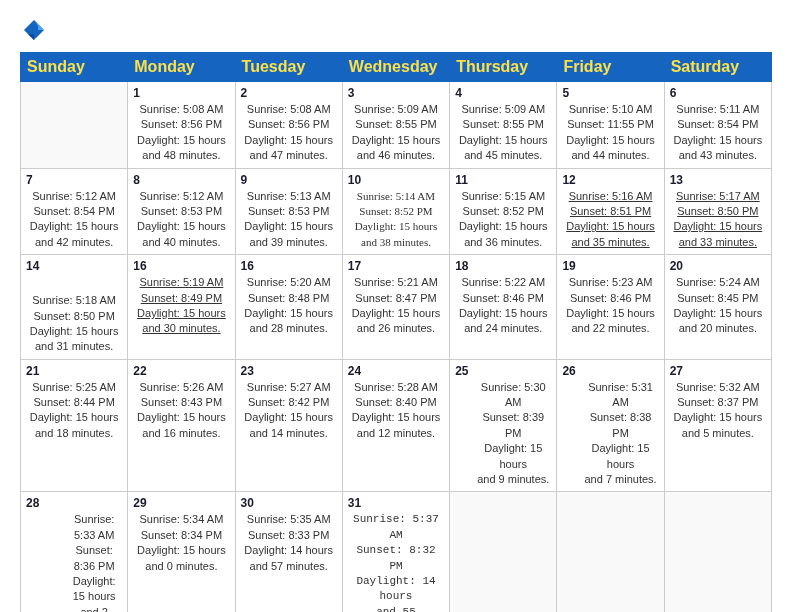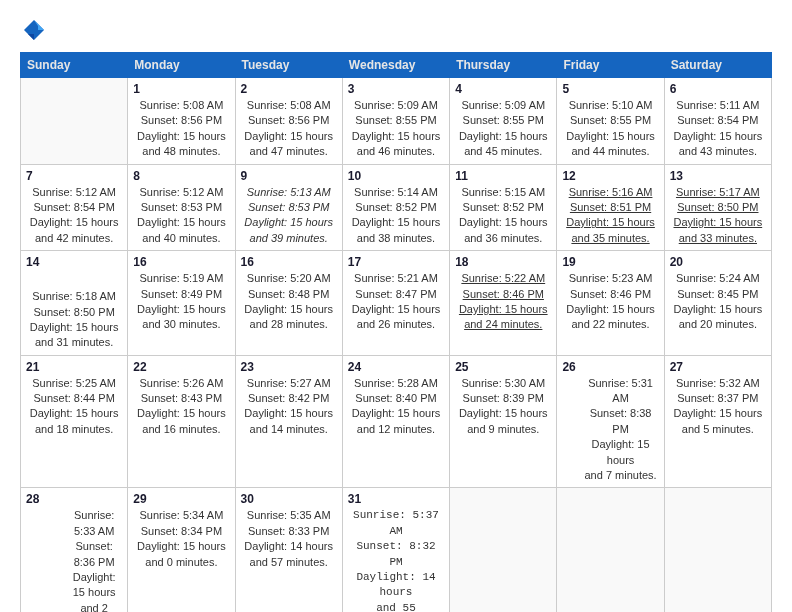--- a/index.html
+++ b/index.html
@@ -59,22 +59,22 @@
       font-size: 14px;
       color: #333;
     }
     .calendar {
       width: 100%;
       border-collapse: collapse;
       table-layout: fixed;
     }
     .calendar th {
       background: #1565c0;
-      color: #e5e5e5;
-      font-size: 12px;
+      color: #fde047;
+      font-size: 16px;
       font-weight: bold;
       padding: 5px 6px;
       text-align: left;
       border: 1px solid #1565c0;
     }
     .calendar td {
       border: 1px solid #ccc;
       vertical-align: top;
       padding: 4px 5px;
       font-size: 10px;
@@ -160,21 +160,21 @@
           <td>
             <span class="day-number">4</span>
             <div class="day-info" style="white-space: pre-line;">Sunrise: 5:09 AM
 Sunset: 8:55 PM
 Daylight: 15 hours
 and 45 minutes.</div>
           </td>
           <td>
             <span class="day-number">5</span>
             <div class="day-info" style="white-space: pre-line;">Sunrise: 5:10 AM
-Sunset: 8:55 PM
+Sunset: 11:55 PM
 Daylight: 15 hours
 and 44 minutes.</div>
           </td>
           <td>
             <span class="day-number">6</span>
             <div class="day-info" style="white-space: pre-line;">Sunrise: 5:11 AM
 Sunset: 8:54 PM
 Daylight: 15 hours
 and 43 minutes.</div>
           </td>
@@ -189,28 +189,28 @@
           </td>
           <td>
             <span class="day-number">8</span>
             <div class="day-info" style="white-space: pre-line;">Sunrise: 5:12 AM
 Sunset: 8:53 PM
 Daylight: 15 hours
 and 40 minutes.</div>
           </td>
           <td>
             <span class="day-number">9</span>
-            <div class="day-info" style="white-space: pre-line; font-style: italic;">Sunrise: 5:13 AM
+            <div class="day-info" style="white-space: pre-line;">Sunrise: 5:13 AM
 Sunset: 8:53 PM
 Daylight: 15 hours
 and 39 minutes.</div>
           </td>
           <td>
             <span class="day-number">10</span>
-            <div class="day-info" style="white-space: pre-line;">Sunrise: 5:14 AM
+            <div class="day-info" style="white-space: pre-line; font-family: Liberation Serif, serif;">Sunrise: 5:14 AM
 Sunset: 8:52 PM
 Daylight: 15 hours
 and 38 minutes.</div>
           </td>
           <td>
             <span class="day-number">11</span>
             <div class="day-info" style="white-space: pre-line;">Sunrise: 5:15 AM
 Sunset: 8:52 PM
 Daylight: 15 hours
 and 36 minutes.</div>
@@ -233,42 +233,42 @@
         <tr>
           <td>
             <span class="day-number">14</span>
             <div class="day-info" style="white-space: pre-line; margin-top: 20px;">Sunrise: 5:18 AM
 Sunset: 8:50 PM
 Daylight: 15 hours
 and 31 minutes.</div>
           </td>
           <td>
             <span class="day-number">16</span>
-            <div class="day-info" style="white-space: pre-line;">Sunrise: 5:19 AM
+            <div class="day-info" style="white-space: pre-line; text-decoration: underline;">Sunrise: 5:19 AM
 Sunset: 8:49 PM
 Daylight: 15 hours
 and 30 minutes.</div>
           </td>
           <td>
             <span class="day-number">16</span>
             <div class="day-info" style="white-space: pre-line;">Sunrise: 5:20 AM
 Sunset: 8:48 PM
 Daylight: 15 hours
 and 28 minutes.</div>
           </td>
           <td>
             <span class="day-number">17</span>
             <div class="day-info" style="white-space: pre-line;">Sunrise: 5:21 AM
 Sunset: 8:47 PM
 Daylight: 15 hours
 and 26 minutes.</div>
           </td>
           <td>
             <span class="day-number">18</span>
-            <div class="day-info" style="white-space: pre-line; text-decoration: underline;">Sunrise: 5:22 AM
+            <div class="day-info" style="white-space: pre-line;">Sunrise: 5:22 AM
 Sunset: 8:46 PM
 Daylight: 15 hours
 and 24 minutes.</div>
           </td>
           <td>
             <span class="day-number">19</span>
             <div class="day-info" style="white-space: pre-line;">Sunrise: 5:23 AM
 Sunset: 8:46 PM
 Daylight: 15 hours
 and 22 minutes.</div>
@@ -305,21 +305,21 @@
           </td>
           <td>
             <span class="day-number">24</span>
             <div class="day-info" style="white-space: pre-line;">Sunrise: 5:28 AM
 Sunset: 8:40 PM
 Daylight: 15 hours
 and 12 minutes.</div>
           </td>
           <td>
             <span class="day-number">25</span>
-            <div class="day-info" style="white-space: pre-line;">Sunrise: 5:30 AM
+            <div class="day-info" style="white-space: pre-line; margin-left: 20px;">Sunrise: 5:30 AM
 Sunset: 8:39 PM
 Daylight: 15 hours
 and 9 minutes.</div>
           </td>
           <td>
             <span class="day-number">26</span>
             <div class="day-info" style="white-space: pre-line; margin-left: 20px;">Sunrise: 5:31 AM
 Sunset: 8:38 PM
 Daylight: 15 hours
 and 7 minutes.</div>

